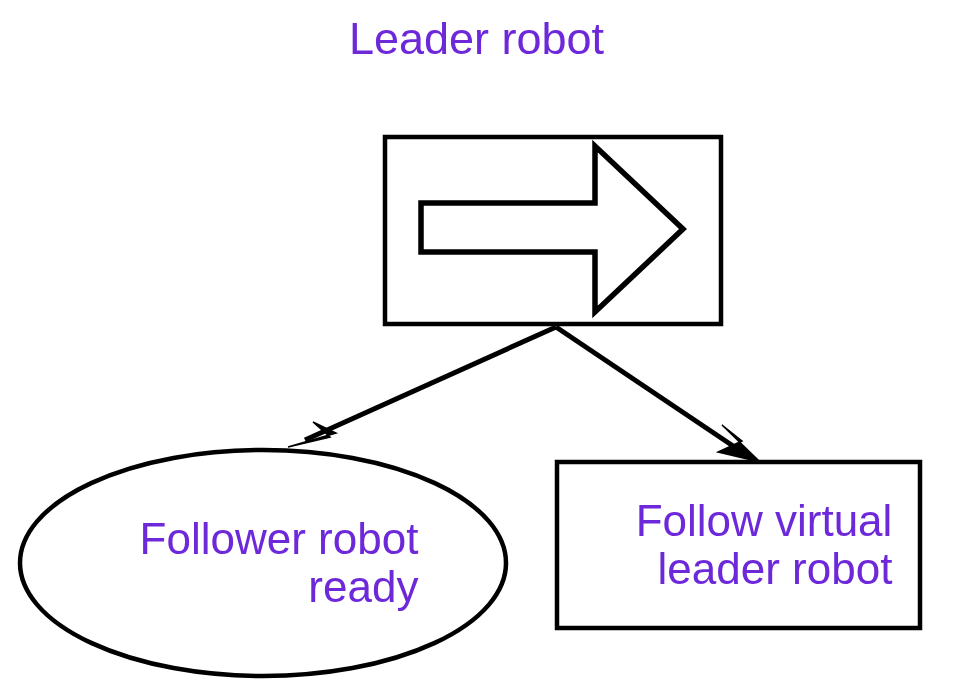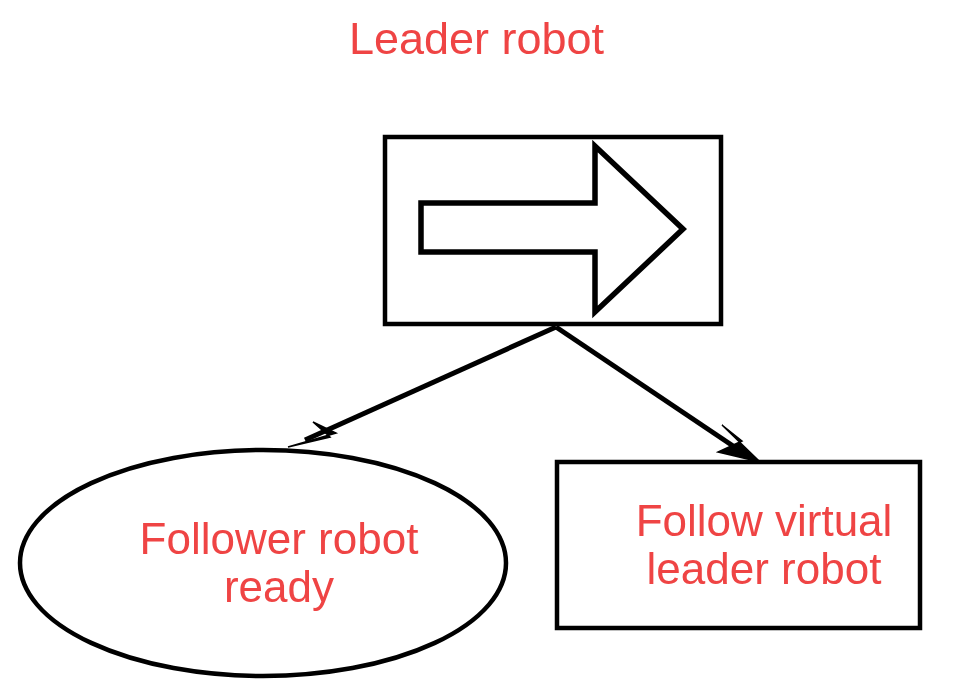--- a/index.html
+++ b/index.html
@@ -22,22 +22,22 @@
     left: 0;
     top: 0;
     width: 953px;
     height: 690px;
   }
   .node-text {
     position: absolute;
     display: flex;
     align-items: center;
     justify-content: center;
-    text-align: center;
-    color: #ef4444;
+    text-align: right;
+    color: #6d28d9;
     line-height: 1.08;
     white-space: pre-line;
     pointer-events: none;
   }
   #title-text {
     left: 0px;
     top: 8px;
     width: 953px;
     height: 62px;
     font-size: 45px;

